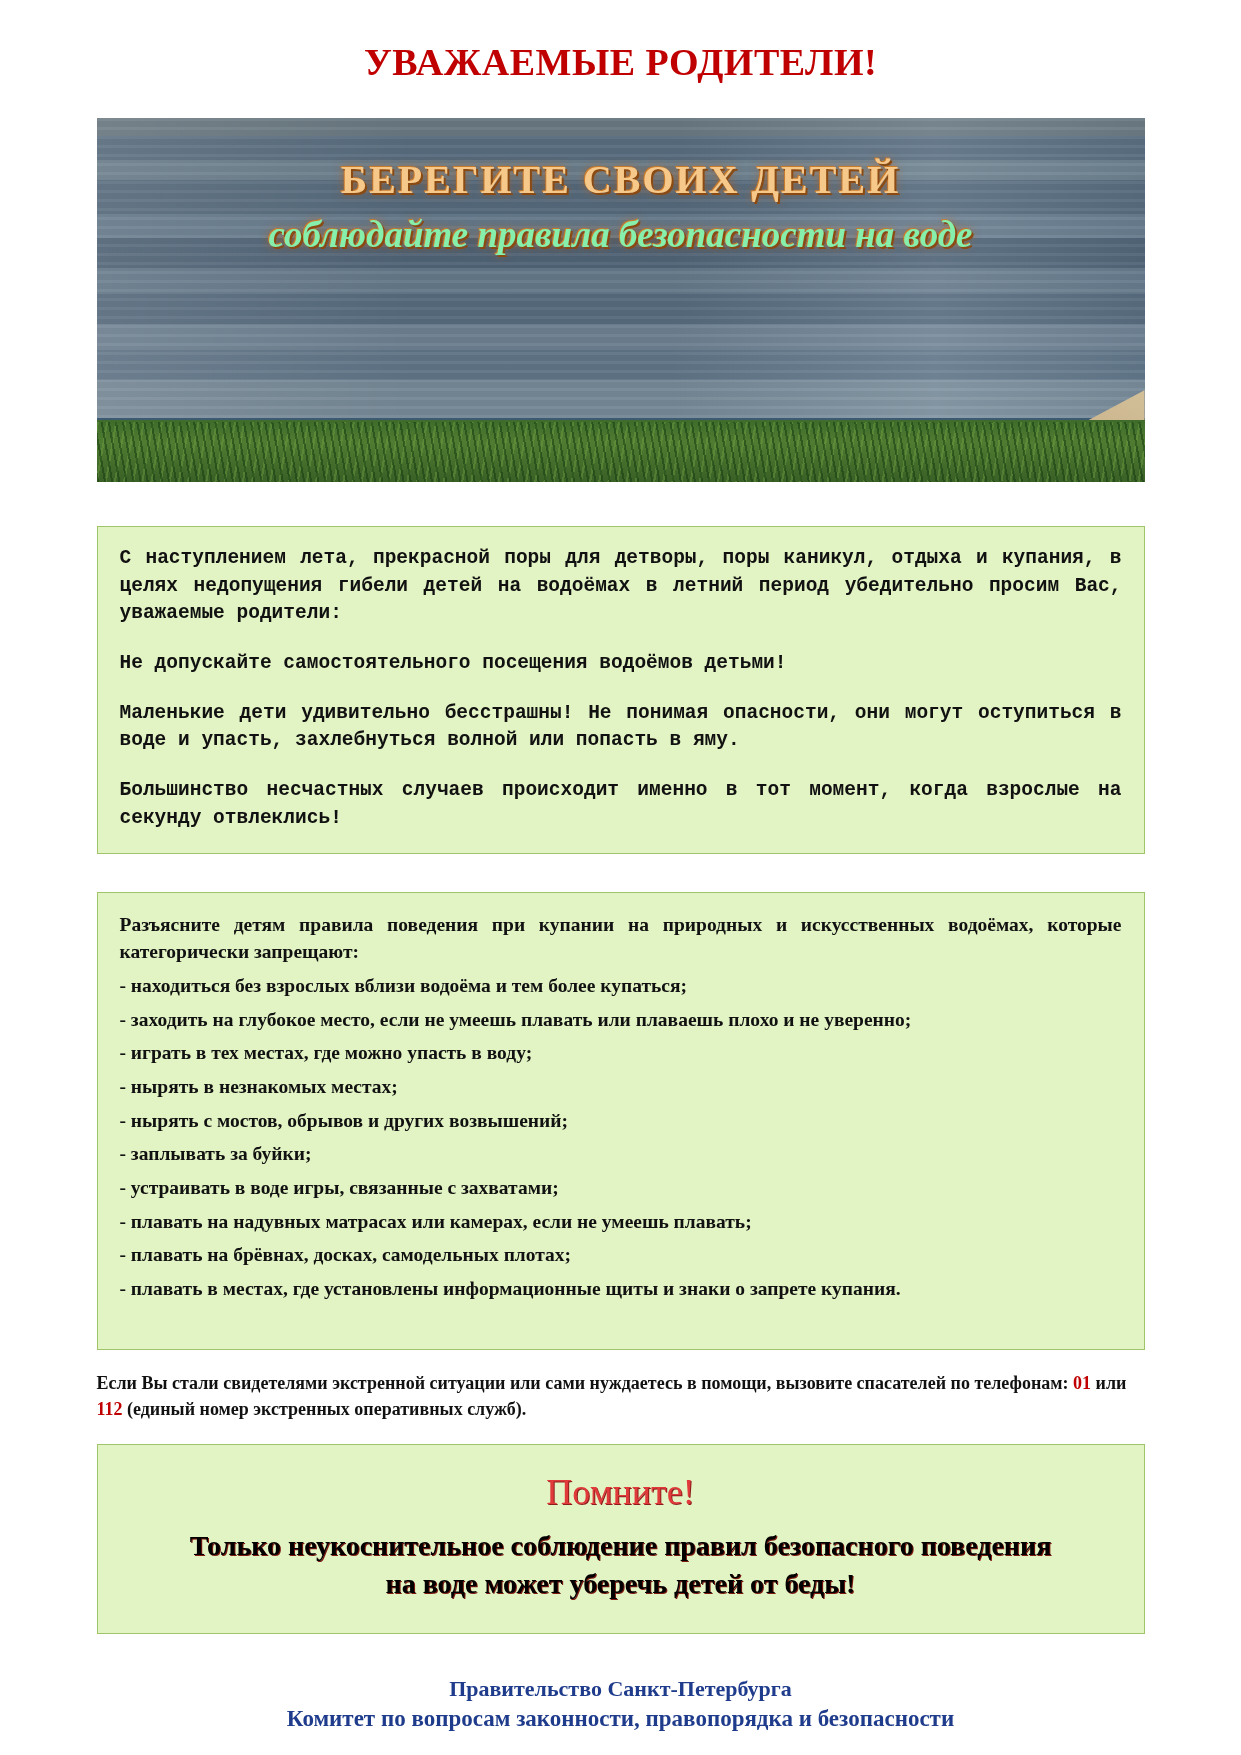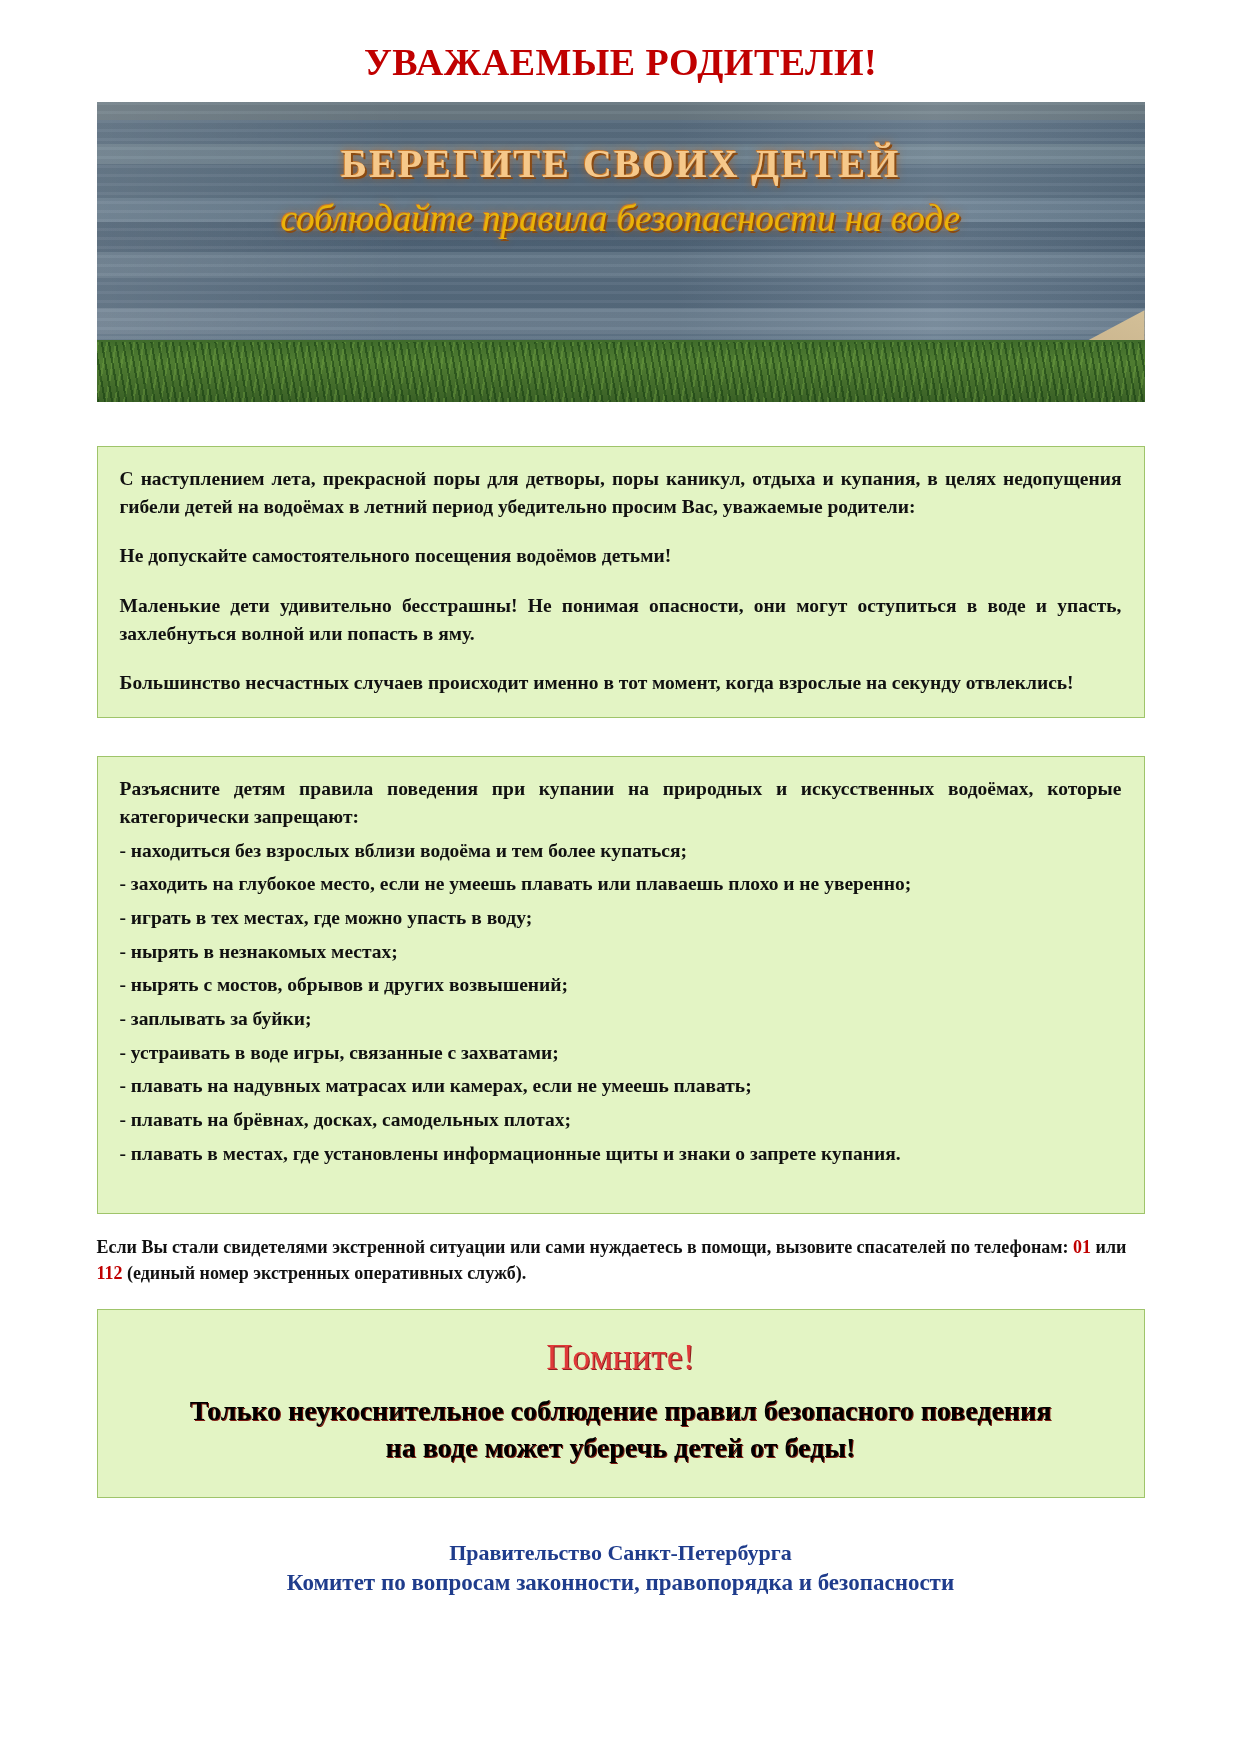--- a/index.html
+++ b/index.html
@@ -30,23 +30,23 @@
     font-weight: bold;
     font-size: 38px;
     letter-spacing: 0.5px;
     margin: 40px 0 0 0;
     font-family: "Liberation Serif", serif;
   }
 
   
   .banner {
     position: relative;
-    margin: 18px auto 0 auto;
-    width: 1048px;
-    height: 300px;
+    margin: 34px auto 0 auto;
+    width: 1048px;
+    height: 364px;
     overflow: hidden;
     background: #3d5a73;
   }
   .water {
     position: absolute;
     left: 0; top: 0; right: 0;
     height: 300px;
     background:
       linear-gradient(180deg,
         #6f7f88 0px, #6f7f88 18px,
@@ -106,23 +106,23 @@
     color: #f6c88a;
     text-shadow:
       2px 2px 0 #8a4a12,
       -1px -1px 0 #c97b2c,
       0 0 10px rgba(180,90,20,0.8);
   }
   .banner-line2 {
     margin-top: 10px;
     font-family: "Liberation Serif", serif;
     font-style: italic;
-    font-weight: normal;
+    font-weight: bold;
     font-size: 37px;
-    color: #eab308;
+    color: #86efac;
     text-shadow:
       2px 2px 0 #8a4a12,
       -1px -1px 0 #c97b2c,
       0 0 10px rgba(180,90,20,0.85);
   }
 
   
   .green-box {
     margin: 0 auto;
     width: 1048px;
@@ -130,21 +130,21 @@
     background: #e3f4c4;
     border: 1px solid #9fc46a;
     padding: 18px 22px 20px 22px;
     font-family: "Liberation Serif", serif;
     font-weight: bold;
     font-size: 19.5px;
     line-height: 1.42;
     color: #111111;
   }
   .box1 { margin-top: 44px; }
-  .box1 p { margin: 0 0 22px 0; text-align: justify; }
+  .box1 p { margin: 0 0 22px 0; text-align: justify; font-family: Liberation Mono, monospace; }
   .box1 p:last-child { margin-bottom: 0; }
 
   .box2 { margin-top: 38px; padding-bottom: 46px; }
   .box2 .lead { margin: 0 0 4px 0; text-align: justify; }
   .box2 ul { list-style: none; margin: 0; padding: 0; }
   .box2 li { margin: 6px 0 0 0; }
 
   
   .emergency {
     width: 1048px;

